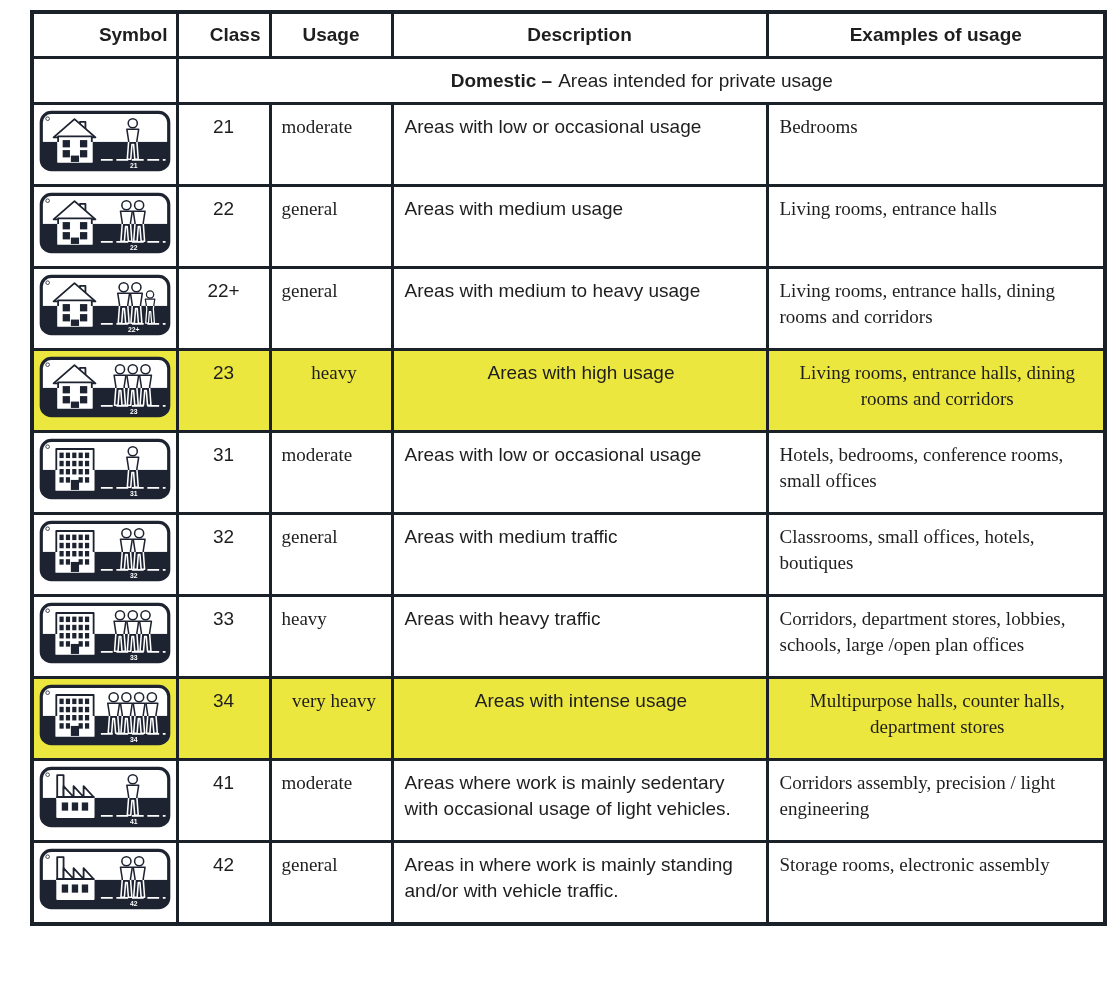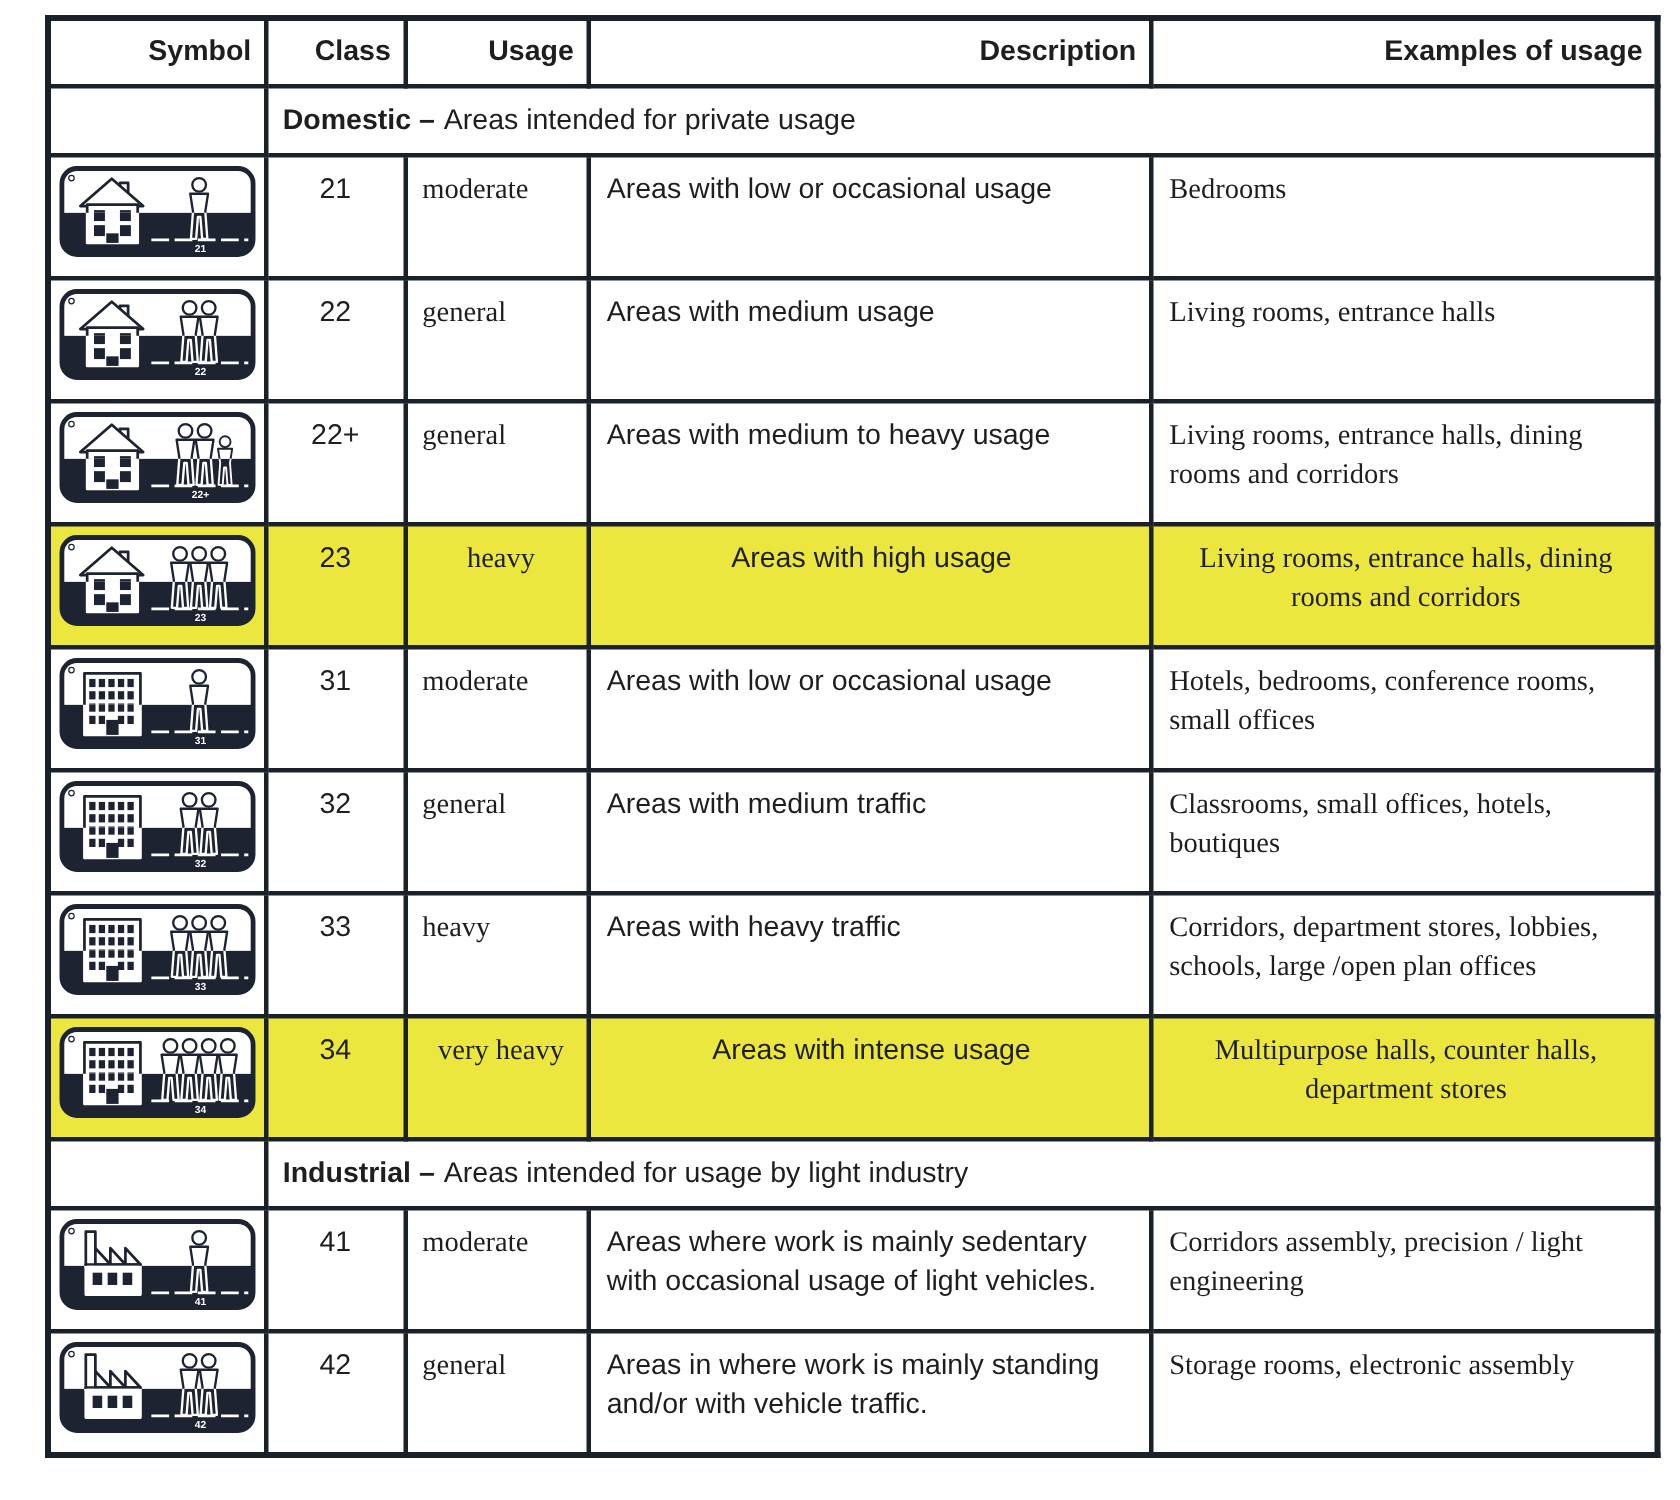--- a/index.html
+++ b/index.html
@@ -1,29 +1,29 @@
 <!DOCTYPE html>
 <html style="--hl: #ece73e; --bd: #1b2129;"><head>
 <meta charset="utf-8">
 <style>
   html,body{margin:0;padding:0;background:#fff;}
   body{width:1120px;height:1000px;font-family:"Liberation Sans",sans-serif;color:#1e1e1e;}
   .wrap{margin:10px 0 0 30px;}
   table.classes{border-collapse:collapse;width:1073px;table-layout:fixed;
     border:4px solid var(--bd,#1b2129);}
   th,td{border:3px solid var(--bd,#1b2129);vertical-align:top;font-size:19px;line-height:1.36;}
-  th{height:38px;vertical-align:middle;font-weight:bold;padding:2px 8px;text-align:right;}
+  th{height:38px;vertical-align:middle;font-weight:bold;padding:2px 8px;text-align:center;}
   th.col-symbol,th.col-class{text-align:right;}
   td.sym{ text-align:center;padding:4px 2px;height:62px;}
   td.cls{ text-align:center;padding:9px 4px 4px;}
   td.usg{ padding:9px 4px 4px 10px;font-family:Liberation Serif, serif;}
   td.dsc{ padding:9px 8px 4px 11px;}
   td.exm{ padding:9px 8px 4px 11px;font-family:Liberation Serif, serif;}
   tr.data-row td{height:66px;}
-  tr.sec td{height:35px;vertical-align:middle;}
+  tr.sec td{height:35px;vertical-align:middle;text-align:center;}
   td.sec-title{padding:2px 8px 2px 10px;}
   td.sec-title b{font-weight:bold;}
   td.sec-title .rest{margin-left:6px;}
   tr.hl td{background:var(--hl,#ece73e);text-align:center;}
   svg.picto{display:block;margin:1px auto 0;}
 </style>
 </head>
 <body>
 
 <div class="wrap">
@@ -754,24 +754,20 @@
     </g>
     <rect x="2.5" y="2.5" width="140" height="63" rx="11" fill="none" stroke="#1d2330" stroke-width="3.5"></rect>
     <circle cx="9.5" cy="9.5" r="2" fill="none" stroke="#1d2330" stroke-width="0.9"></circle>
   </svg>
           </td>
           <td class="cls">34</td>
           <td class="usg">very heavy</td>
           <td class="dsc">Areas with intense usage</td>
           <td class="exm">Multipurpose halls, counter halls, department stores</td>
         </tr>
-        <tr class="sec">
-          <td class="sym"></td>
-          <td colspan="4" class="sec-title"><b>Industrial –</b><span class="rest">Areas intended for usage by light industry</span></td>
-        </tr>
         <tr class="data-row">
           <td class="sym">
             <svg class="picto" viewBox="0 0 145 68" width="132" height="62" role="img">
     <defs>
       <clipPath id="rr9">
                   <rect x="2.5" y="2.5" width="140" height="63" rx="11"></rect>
                 </clipPath>
       <clipPath id="tp9">
                   <rect x="0" y="0" width="145" height="35"></rect>
                 </clipPath>

